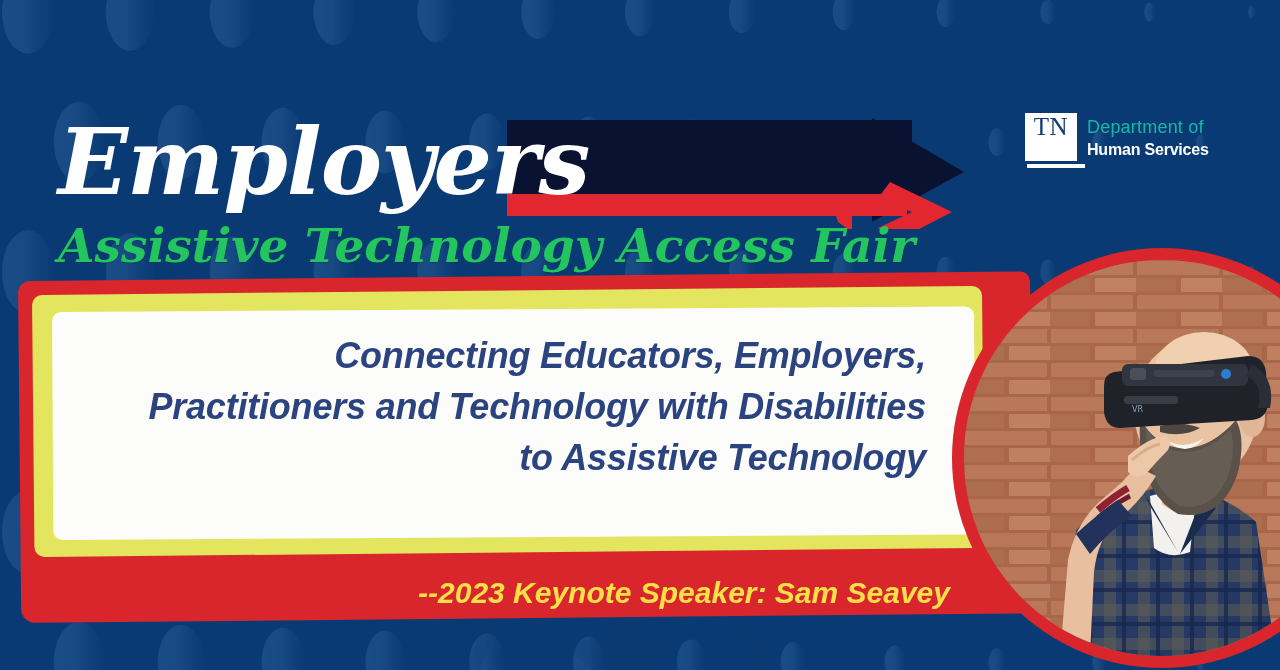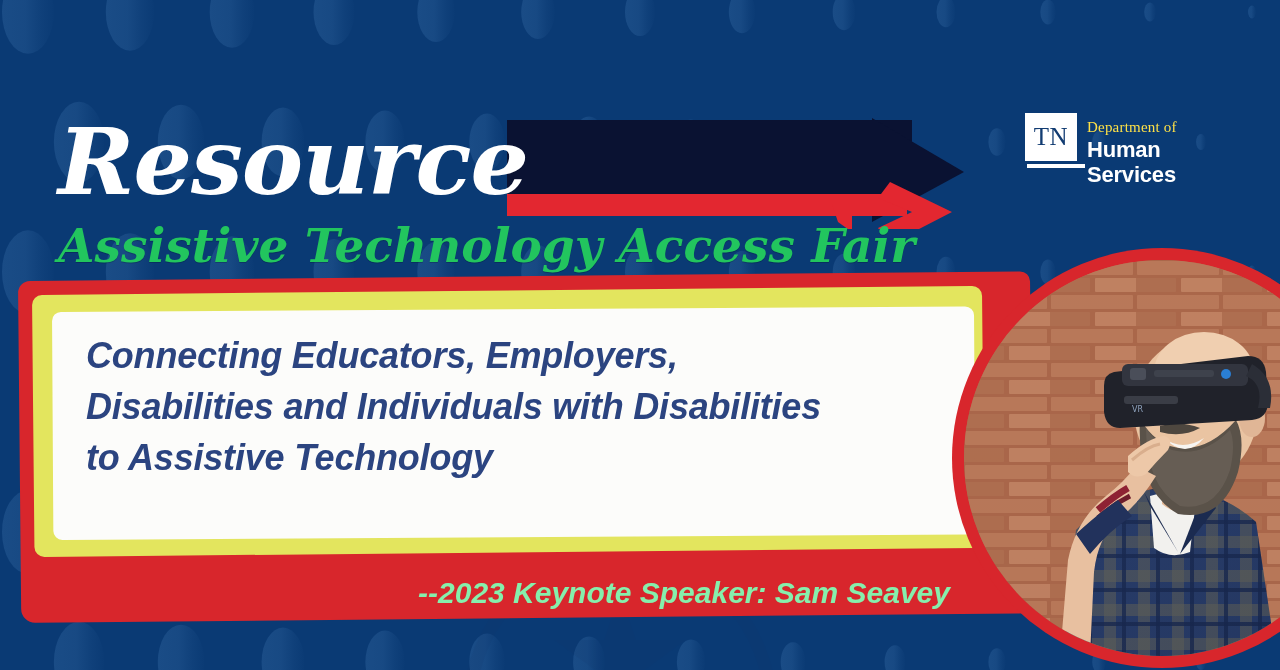--- a/index.html
+++ b/index.html
@@ -49,40 +49,40 @@
     color:#22c55e;
     white-space:nowrap;
     text-shadow:0 1px 0 rgba(0,0,0,.18);
   }
 
   
   .logo { position:absolute; left:1025px; top:113px; width:215px; height:62px; }
   .logo-mark {
     position:absolute; left:0; top:0;
     width:52px; height:48px; background:#FFFFFF;
-    display:flex; align-items:center; justify-content:center;
+    display:flex; justify-content:center;
   }
   .logo-mark span {
     font-family:"Liberation Serif", serif;
     font-size:25px; font-weight:400; color:#123C72;
     letter-spacing:.5px;
   }
   .logo-rule {
     position:absolute; left:2px; top:51px;
     width:58px; height:4px; background:#FFFFFF;
   }
   .logo-text { position:absolute; left:62px; top:5px; }
   .logo-l1 {
-    font-family:Liberation Serif, serif;
-    font-size:15px; font-weight:400; color:#fde047;
+    font-family:Liberation Sans, sans-serif;
+    font-size:18px; font-weight:400; color:#14b8a6;
     line-height:19px; letter-spacing:.2px;
   }
   .logo-l2 {
     font-family:"Liberation Sans", sans-serif;
-    font-size:22px; font-weight:700; color:#FFFFFF;
+    font-size:16px; font-weight:700; color:#FFFFFF;
     line-height:25px; letter-spacing:-.2px;
   }
 
   
   .panel-red {
     position:absolute; left:18px; top:281px;
     width:1012px; height:342px;
     background:#D8262C;
     border-radius:12px 10px 14px 14px;
     transform:rotate(-0.55deg);
@@ -105,32 +105,33 @@
     transform-origin:left top;
   }
   .card-copy {
     position:absolute; left:86px; top:330px;
     width:840px;
     font-family:"Liberation Sans", sans-serif;
     font-style:italic; font-weight:700;
     font-size:36px; line-height:51px;
     color:#2B4480;
     letter-spacing:-.2px;
+    text-align:right;
   }
   .card-copy div { white-space:nowrap; }
 
   .keynote {
     position:absolute; left:0; top:573px;
     width:1012px;
     text-align:right;
     padding-right:62px;
     font-family:"Liberation Sans", sans-serif;
     font-style:italic; font-weight:700;
     font-size:30px; line-height:40px;
-    color:#86efac;
+    color:#fde047;
     white-space:nowrap;
   }
 
   
   .watermark {
     position:absolute; left:455px; top:540px;
     width:330px; height:330px;
     opacity:.12;
     pointer-events:none;
   }
@@ -264,21 +265,21 @@
 
       <rect x="455" y="16" width="405" height="82" fill="#0A1232"></rect>
 
       <path d="M820 14 L912 68 L820 118 Z" fill="#0A1232"></path>
 
       <rect x="455" y="90" width="400" height="22" fill="#E32730"></rect>
 
       <path d="M838 78 L900 108 L838 140 L826 124 L860 108 L826 94 Z" fill="#E32730"></path>
       <path d="M780 100 L800 100 L800 128 L786 118 Z" fill="#E32730"></path>
     </svg>
-    <div class="wm-resource">Resource</div>
+    <div class="wm-resource">Employers</div>
   </div>
 
   <div class="subtitle">Assistive Technology Access Fair</div>
 
   <div class="logo">
     <div class="logo-mark">
       <span>TN</span>
     </div>
     <div class="logo-rule"></div>
     <div class="logo-text">
@@ -286,21 +287,21 @@
       <div class="logo-l2">Human Services</div>
     </div>
   </div>
 
   <div class="panel-red"></div>
   <div class="panel-yellow"></div>
   <div class="panel-white"></div>
 
   <div class="card-copy">
     <div>Connecting Educators, Employers,</div>
-    <div>Disabilities and Individuals with Disabilities</div>
+    <div>Practitioners and Technology with Disabilities</div>
     <div>to Assistive Technology</div>
   </div>
 
   <div class="keynote">--2023 Keynote Speaker: Sam Seavey</div>
 
   <div class="photo-wrap">
     <div class="photo-ring"></div>
     <div class="photo-clip">
       <svg viewBox="0 0 396 396" aria-hidden="true">
         <defs>

